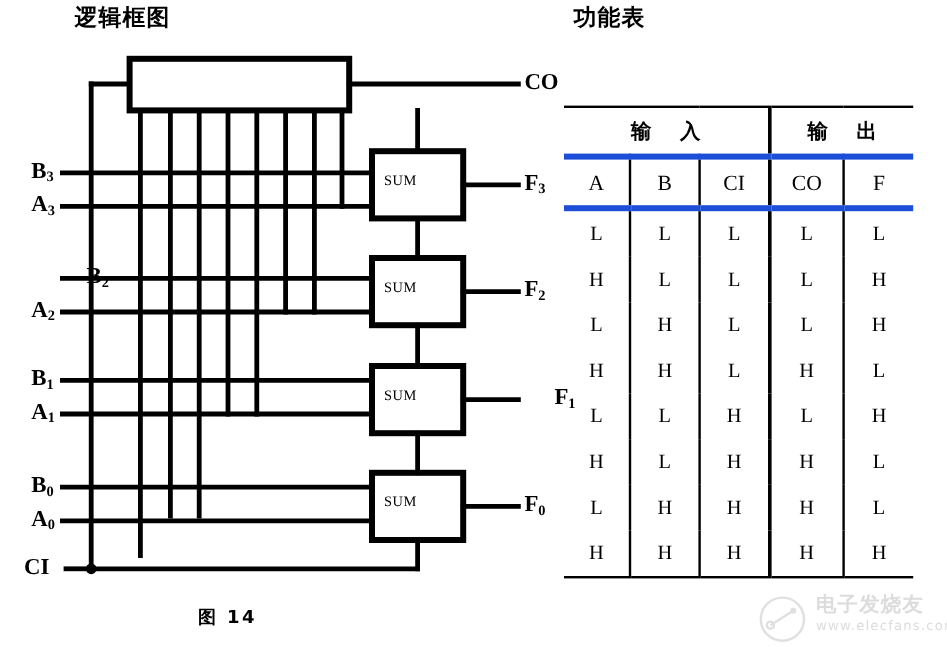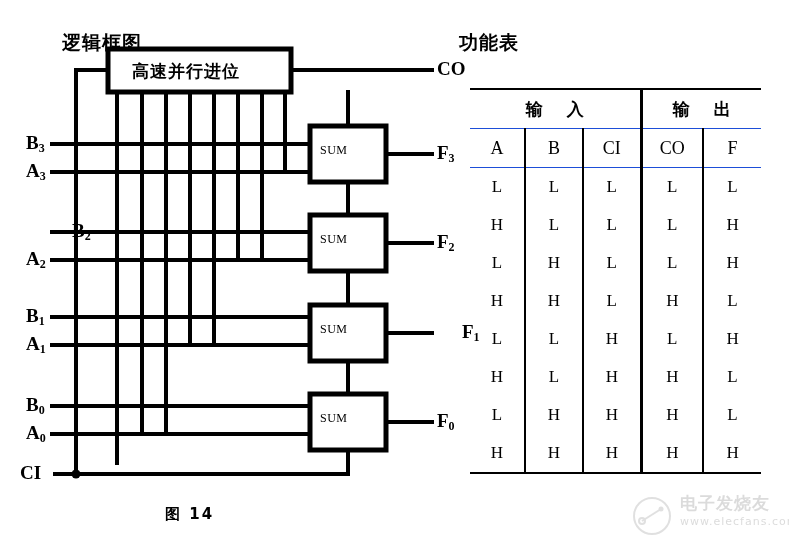--- a/index.html
+++ b/index.html
@@ -18,24 +18,23 @@
 
   
   .section-title {
     position: absolute;
     font-family: Liberation Sans, sans-serif;
     font-weight: bold;
     font-size: 19px;
     letter-spacing: 1px;
     color: #000;
     white-space: nowrap;
-    margin-top: 28px;
   }
   #title-left  { left: 62px; top: 2px; }
-  #title-right { left: 459px; top: 2px; }
+  #title-right { left: 478px; top: 2px; }
 
   
   #figure-caption {
     position: absolute;
     left: 165px;
     top: 505px;
     font-family: "DejaVu Sans", sans-serif;
     font-weight: bold;
     font-size: 15px;
     letter-spacing: 2px;
@@ -100,21 +99,21 @@
   }
   #function-table td {
     text-align: center;
     vertical-align: middle;
     padding: 0;
     height: 38px;
     color: #000;
   }
   .tb-top    { border-top: 2px solid #000; }
   .tb-bottom { border-bottom: 2px solid #000; }
-  .tb-thin-bottom { border-bottom: 1px solid #1d4ed8; }
+  .tb-thin-bottom { border-bottom: 5px solid #1d4ed8; }
   .vline-thick { border-left: 3px solid #000; }
   .vline-thin  { border-left: 2px solid #000; }
   .hdr-group {
     font-family: "DejaVu Sans", sans-serif;
     font-weight: bold;
     font-size: 17px;
     letter-spacing: 9px;
     text-indent: 9px;
   }
   .hdr-col {
@@ -216,21 +215,20 @@
       <line x1="52" y1="434" x2="310" y2="434" stroke-width="4"></line>
 
       <line x1="386" y1="154" x2="432" y2="154" stroke-width="4"></line>
       <line x1="386" y1="243" x2="432" y2="243" stroke-width="4"></line>
       <line x1="386" y1="333" x2="432" y2="333" stroke-width="4"></line>
       <line x1="386" y1="422" x2="432" y2="422" stroke-width="4"></line>
 
     </g>
   </svg>
 
-  <div class="box-text-cn" style="left:132px; top:60px;">高速并行进位</div>
 
   <div class="box-text-sum" style="left:320px; top:143px;">SUM</div>
   <div class="box-text-sum" style="left:320px; top:232px;">SUM</div>
   <div class="box-text-sum" style="left:320px; top:322px;">SUM</div>
   <div class="box-text-sum" style="left:320px; top:411px;">SUM</div>
 
   <div class="sig-label" style="left:26px; top:133px;"><span>B</span><sub>3</sub></div>
   <div class="sig-label" style="left:26px; top:161px;"><span>A</span><sub>3</sub></div>
   <div class="sig-label" style="left:26px; top:221px;margin-left:46px;"><span>B</span><sub>2</sub></div>
   <div class="sig-label" style="left:26px; top:249px;text-align:right;"><span>A</span><sub>2</sub></div>

